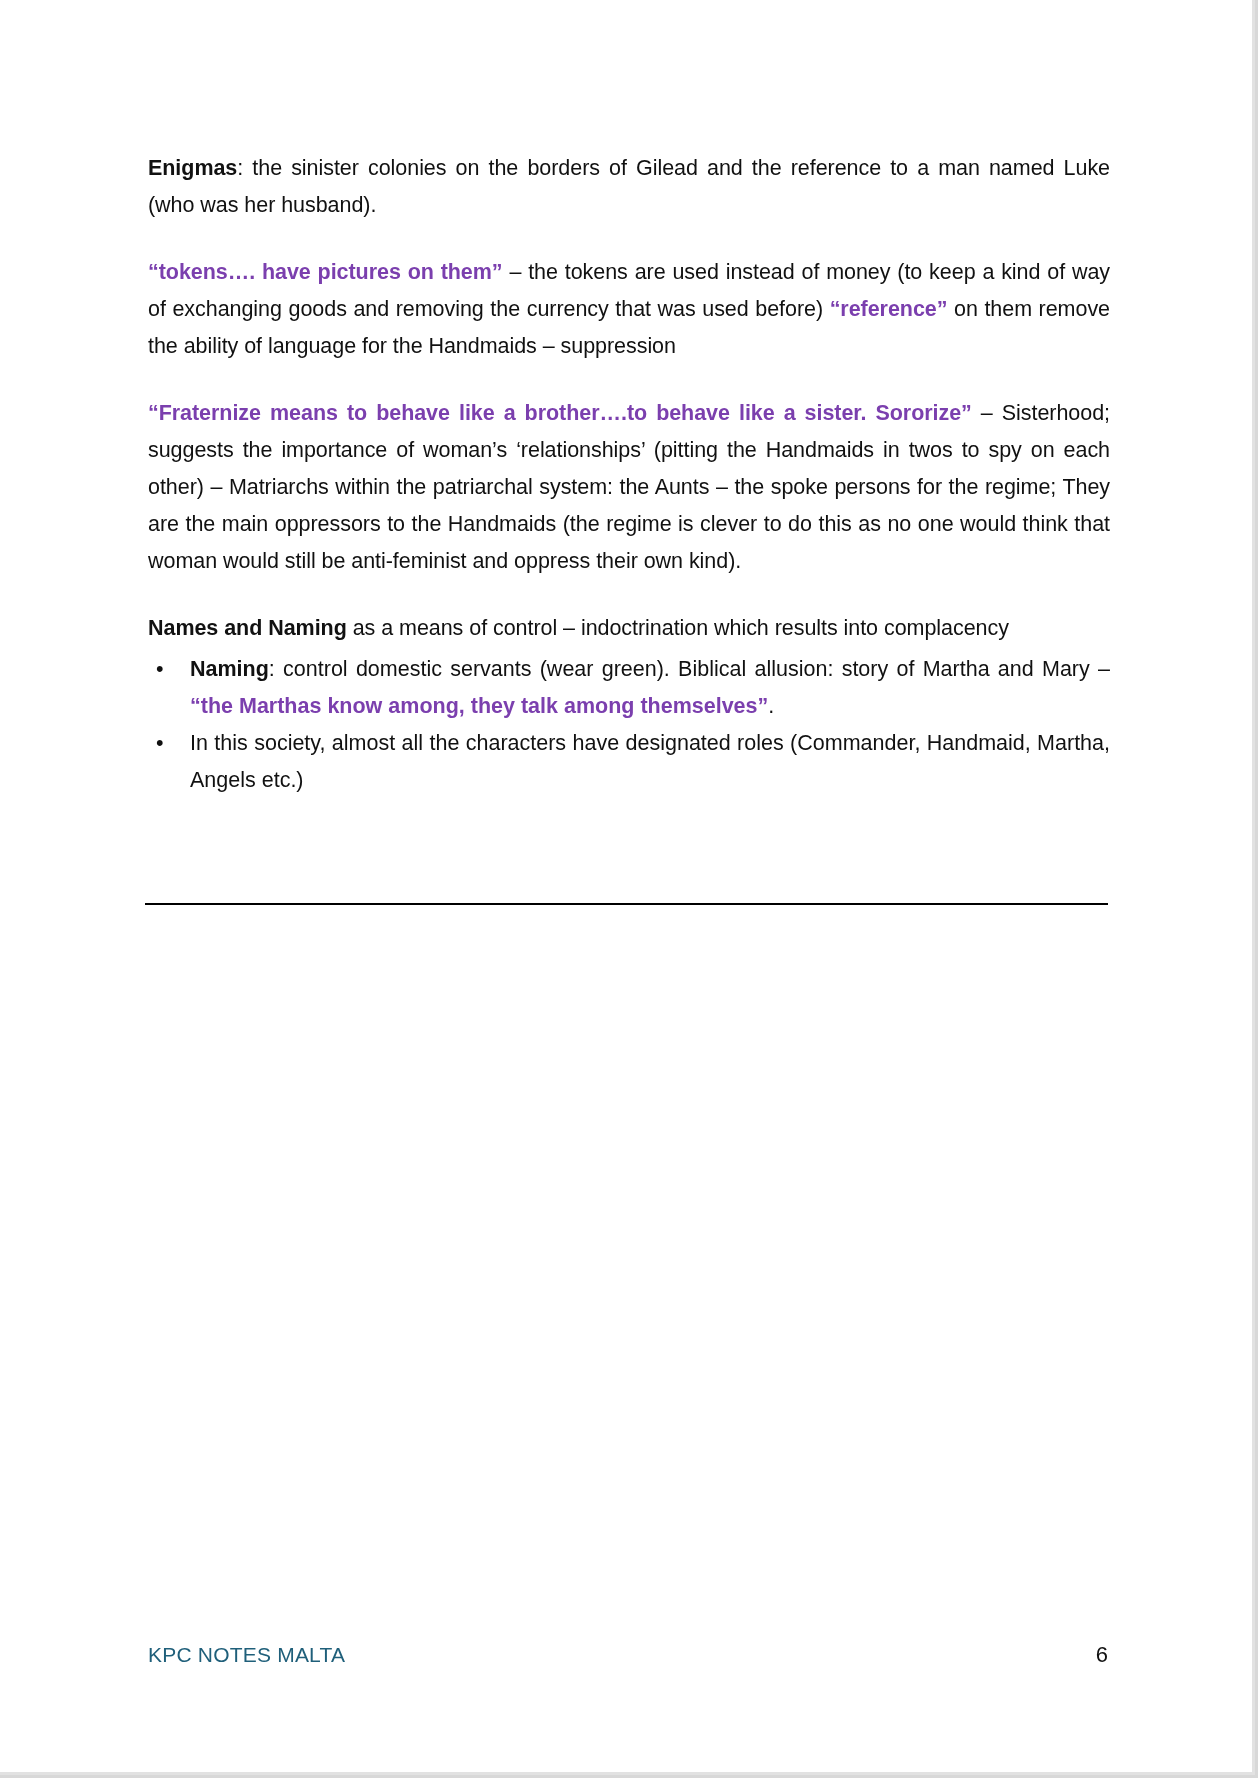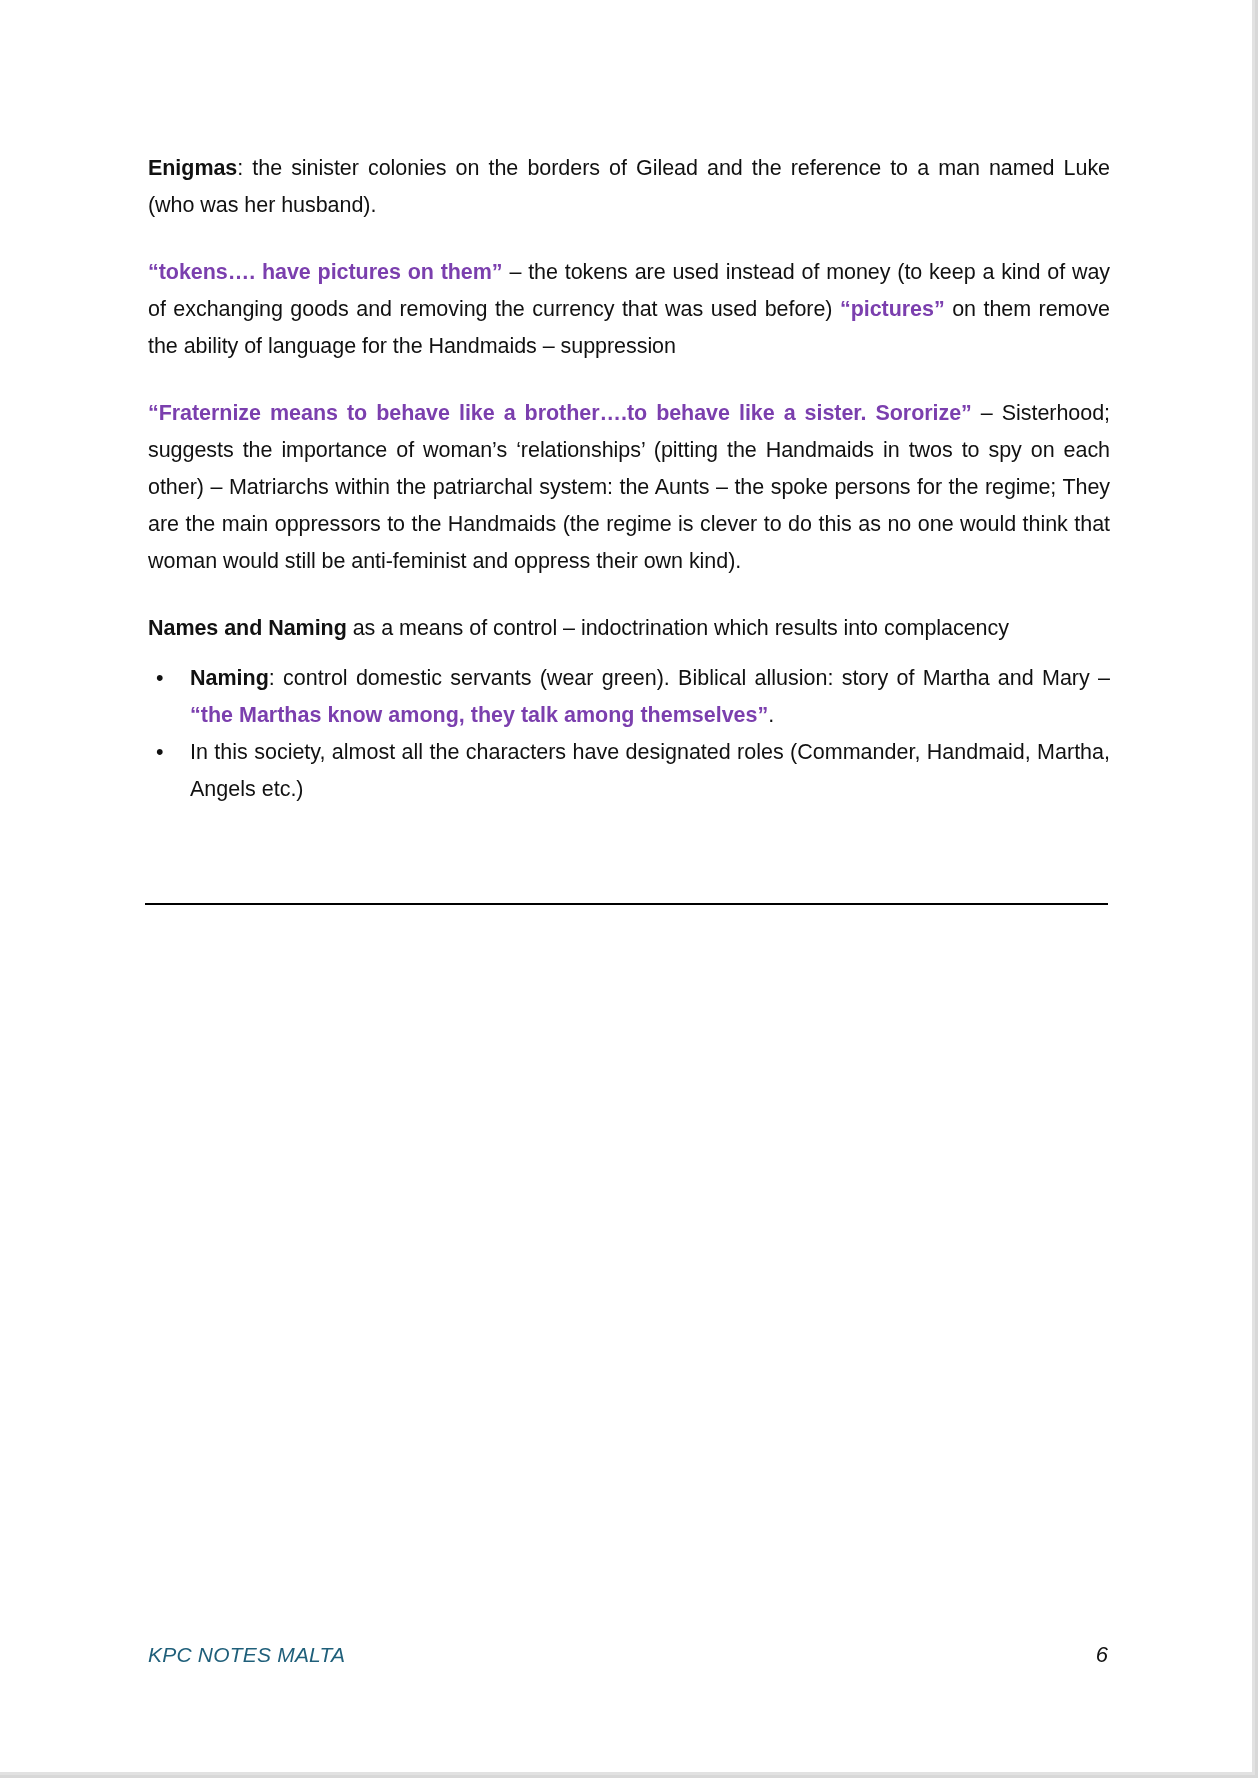--- a/index.html
+++ b/index.html
@@ -32,21 +32,21 @@
     color: #111111;
     text-align: justify;
     margin: 0 0 30px 0;
     letter-spacing: -0.05px;
   }
   .b { font-weight: bold; }
   .quote {
     color: #7b3fae;
     font-weight: bold;
   }
-  .tight { margin-bottom: 13px; }
+  .tight { margin-bottom: 4px; }
 
   ul.bullets {
     list-style: none;
     margin: 0;
     padding: 0;
   }
   ul.bullets > li {
     position: relative;
     padding-left: 42px;
     font-size: 21.5px;
@@ -72,21 +72,20 @@
     border-top: 2.5px solid #000000;
   }
   .footer {
     position: absolute;
     left: 148px;
     top: 1642px;
     width: 960px;
     display: flex;
     justify-content: space-between;
     align-items: baseline;
-    font-style: italic;
   }
   .footer-left {
     font-size: 21px;
     color: #1f5f7a;
     letter-spacing: 0.2px;
   }
   .footer-right {
     font-size: 22px;
     color: #111111;
   }
@@ -109,21 +108,21 @@
 </style>
 </head>
 <body>
 
 <div class="page">
 
   <div class="content">
 
     <p class="para"><span class="b">Enigmas</span><span>: the sinister colonies on the borders of Gilead and the reference to a man named Luke (who was her husband).</span></p>
 
-    <p class="para"><span class="quote">“tokens…. have pictures on them”</span><span> – the tokens are used instead of money (to keep a kind of way of exchanging goods and removing the currency that was used before) </span><span class="quote">“pictures”</span><span> on them remove the ability of language for the Handmaids – suppression</span></p>
+    <p class="para"><span class="quote">“tokens…. have pictures on them”</span><span> – the tokens are used instead of money (to keep a kind of way of exchanging goods and removing the currency that was used before) </span><span class="quote">“reference”</span><span> on them remove the ability of language for the Handmaids – suppression</span></p>
 
     <p class="para"><span class="quote">“Fraternize means to behave like a brother….to behave like a sister. Sororize”</span><span> – Sisterhood; suggests the importance of woman’s ‘relationships’ (pitting the Handmaids in twos to spy on each other) – Matriarchs within the patriarchal system: the Aunts – the spoke persons for the regime; They are the main oppressors to the Handmaids (the regime is clever to do this as no one would think that woman would still be anti-feminist and oppress their own kind).</span></p>
 
     <p class="para tight"><span class="b">Names and Naming</span><span> as a means of control – indoctrination which results into complacency</span></p>
 
     <ul class="bullets">
       <li>
         <span class="bullet-dot">•</span><span class="b">Naming</span><span>: control domestic servants (wear green). Biblical allusion: story of Martha and Mary – </span><span class="quote">“the Marthas know among, they talk among themselves”</span><span>.</span>
       </li>
       <li>

